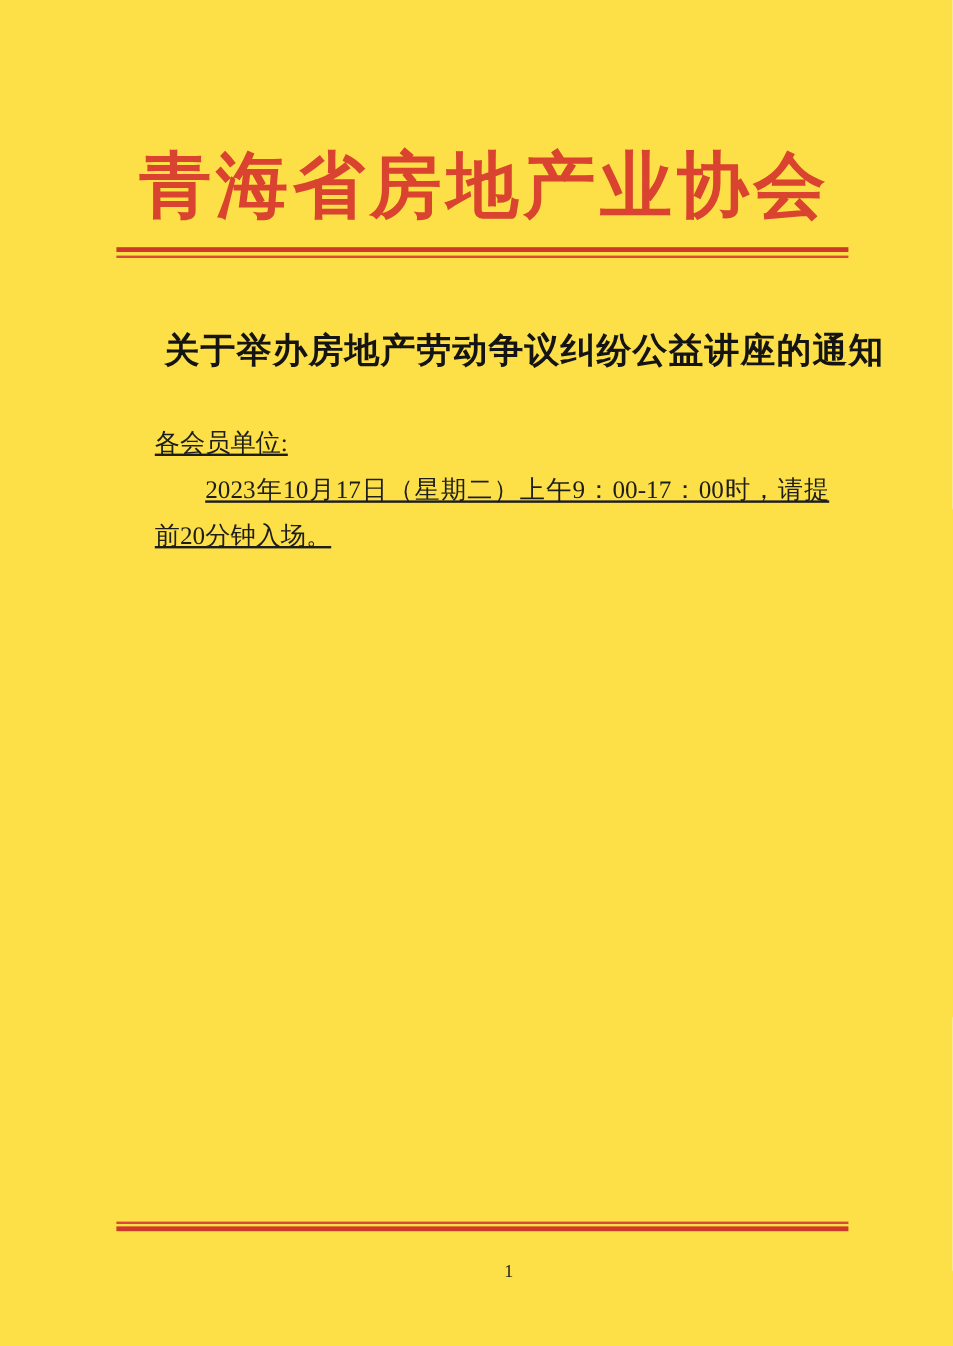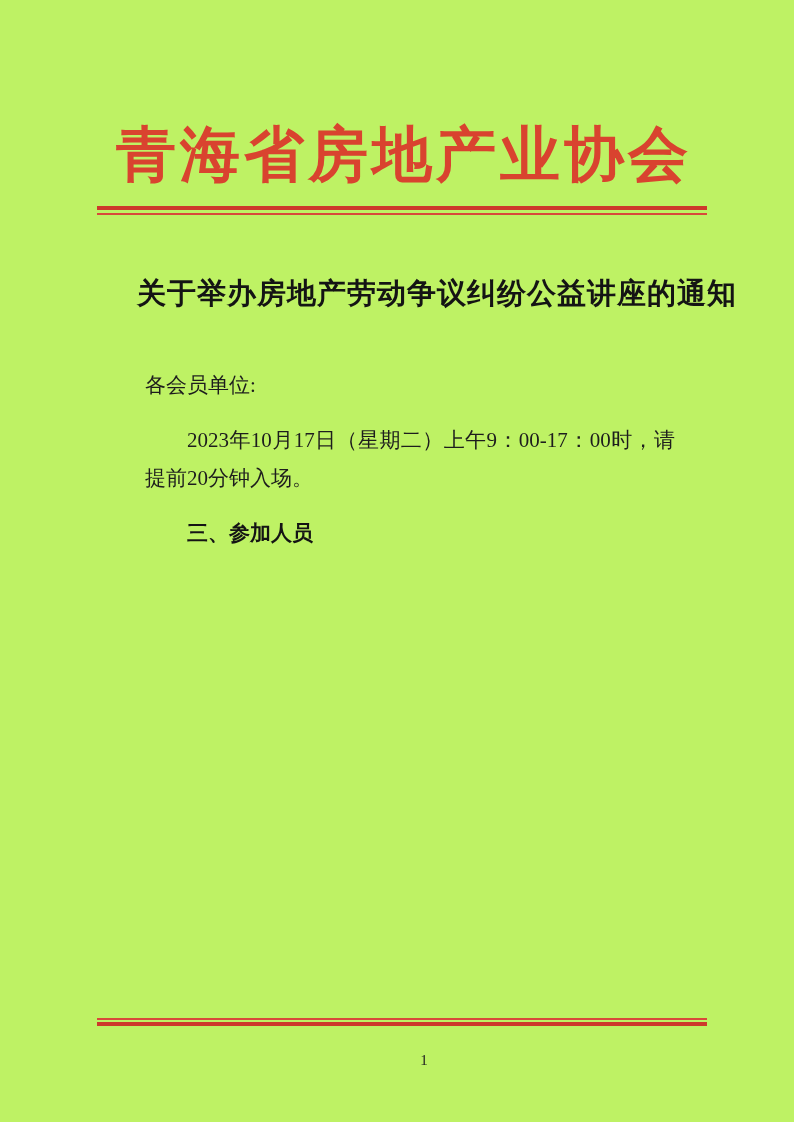--- a/index.html
+++ b/index.html
@@ -5,21 +5,21 @@
   html, body {
     margin: 0;
     padding: 0;
     background: #ffffff;
   }
   .page {
     position: relative;
     width: 794px;
     height: 1122px;
     margin: 0 auto;
-    background: #bef264;
+    background: #fde047;
     overflow: hidden;
     font-family: "Liberation Serif", "DejaVu Serif", serif;
   }
 
   
   .org-title {
     position: absolute;
     top: 116px;
     left: 98px;
     width: 612px;
@@ -65,21 +65,22 @@
     position: absolute;
     top: 350px;
     left: 129px;
     width: 562px;
     font-size: 21px;
     line-height: 38.5px;
     color: #1d1d1d;
     text-align: justify;
   }
   .body-text p {
-    margin: 16px;
+    margin: 0;
+    text-decoration: underline;
   }
   .indent {
     text-indent: 42px;
   }
   .section-head {
     font-family: "Liberation Sans", "DejaVu Sans", sans-serif;
     font-weight: bold;
     color: #141414;
     text-indent: 42px;
   }
@@ -107,20 +108,19 @@
   <div class="rule rule-header-thin"></div>
 
   <h2 class="doc-title">关于举办房地产劳动争议纠纷公益讲座的通知</h2>
 
   <div class="body-text">
     <p class="salutation">各会员单位:</p>
 
     <p class="indent">2023年10月17日（星期二）上午9：00-17：00时，请提前20分钟入场。</p>
 
 
-    <p class="section-head">三、参加人员</p>
   </div>
 
   <div class="rule rule-footer-thin"></div>
   <div class="rule rule-footer-thick"></div>
   <div class="page-number">1</div>
 
 </div>
 
 </body></html>

